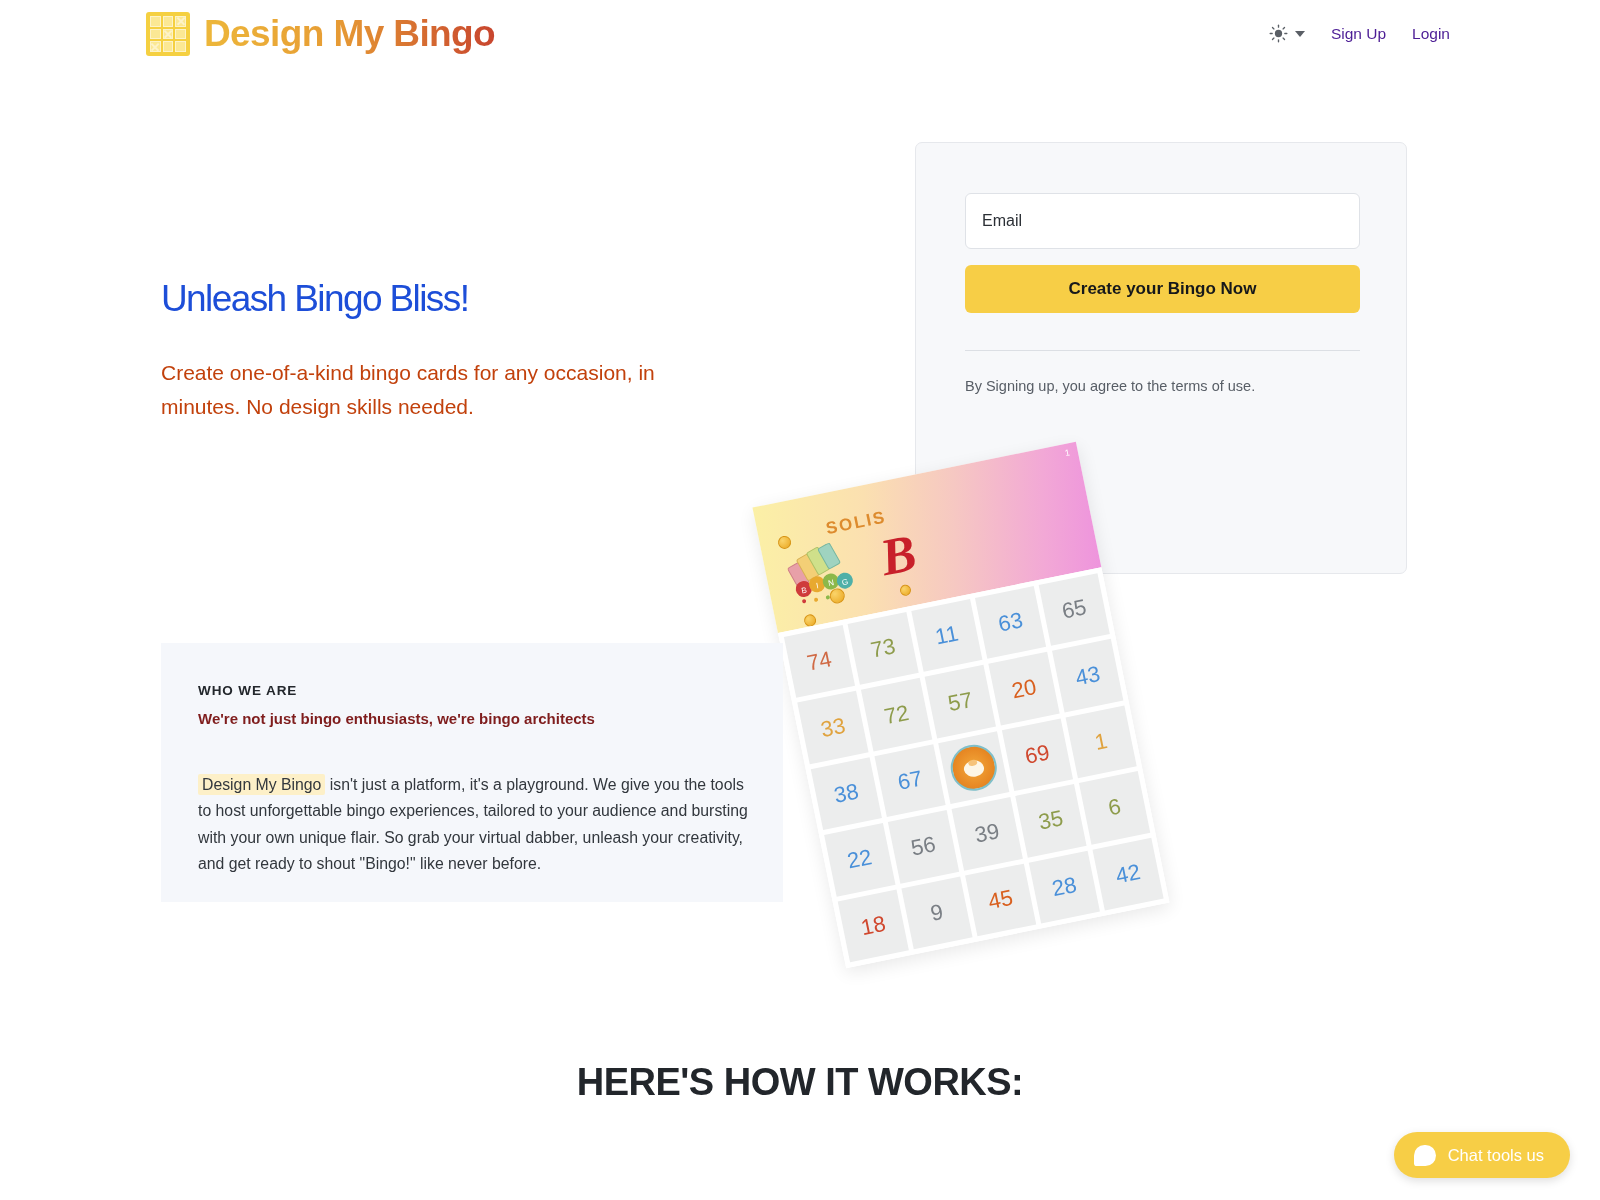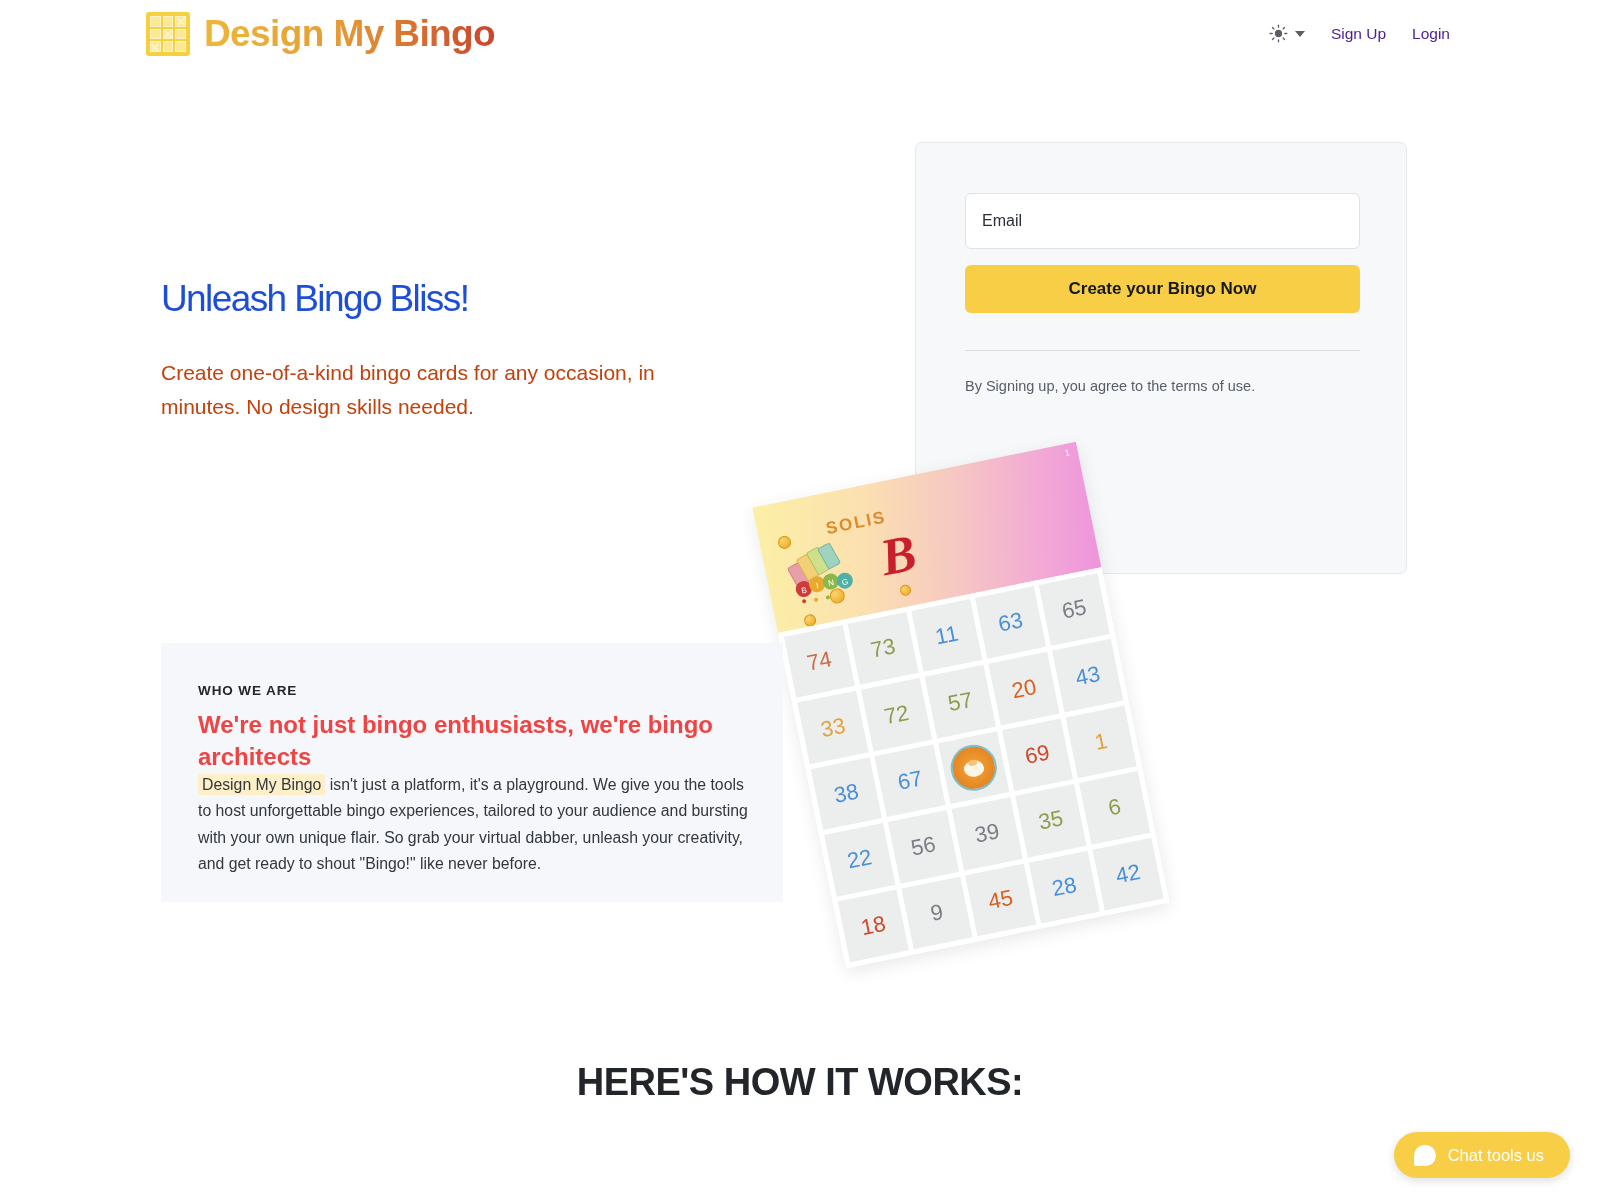--- a/index.html
+++ b/index.html
@@ -186,21 +186,21 @@
     position: absolute; left: 161px; top: 643px;
     width: 622px; height: 259px;
     background: #f5f7fb;
   }
   .who-eyebrow {
     position: absolute; left: 37px; top: 40px;
     font-size: 13.5px; font-weight: bold; letter-spacing: 0.9px; color: #23272c;
   }
   .who-heading {
     position: absolute; left: 37px; top: 66px; width: 520px;
-    font-size: 24px; font-weight: bold; color: #ef4444; line-height: 1.33;
+    font-size: 15px; font-weight: bold; color: #7f1d1d; line-height: 1.33;
   }
   .who-body {
     position: absolute; left: 37px; top: 129px; width: 552px;
     font-size: 15.8px; line-height: 1.67; color: #32373d;
   }
   .hl { background: #fdf0c8; padding: 2px 4px; border-radius: 2px; }
 
   
   .how-title {
     position: absolute; left: 0; top: 1061px;

